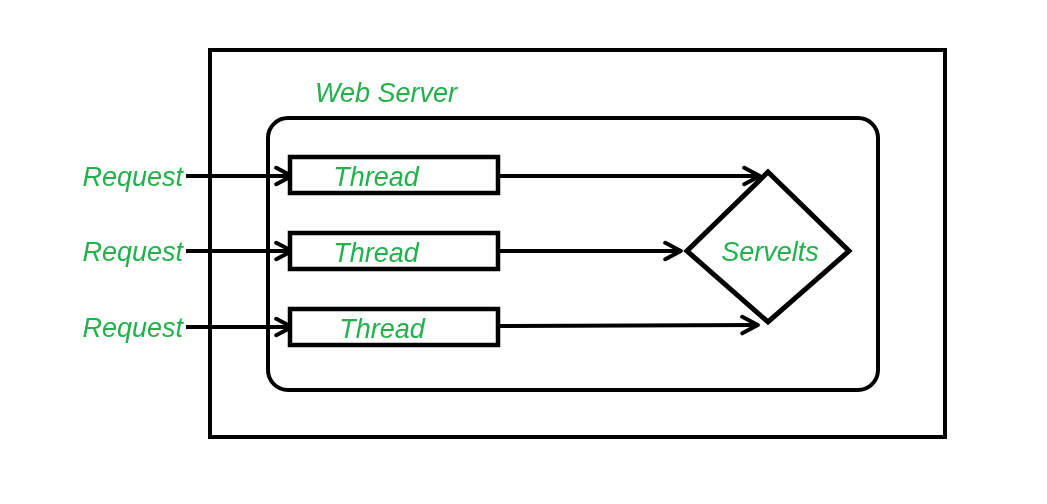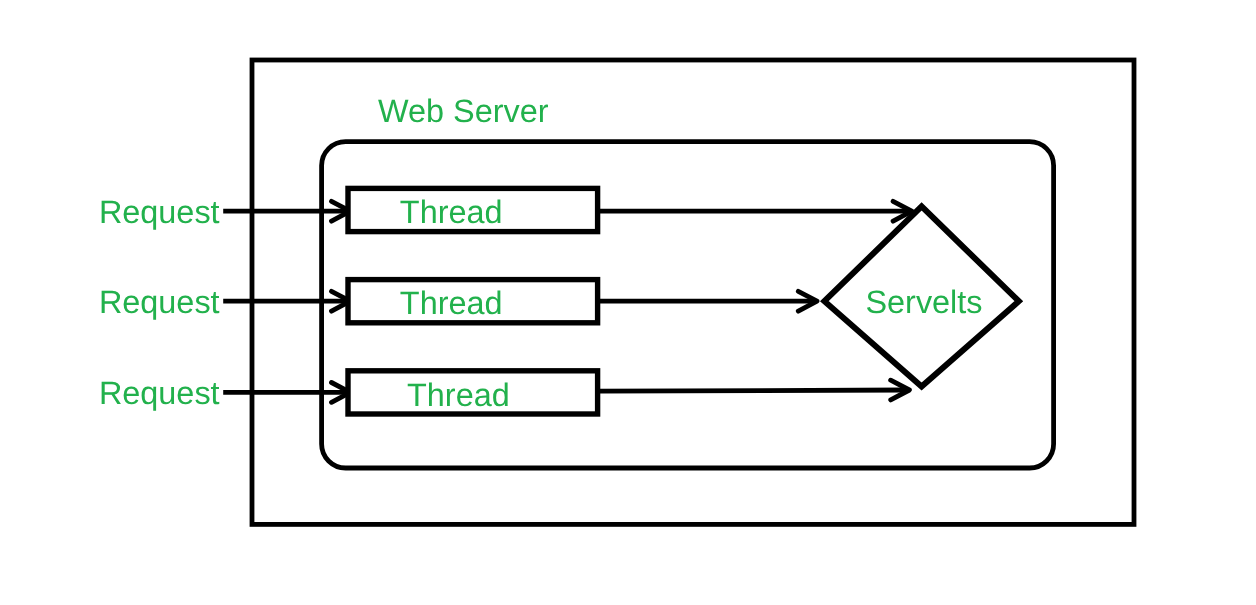--- a/index.html
+++ b/index.html
@@ -7,20 +7,21 @@
     padding: 0;
     background: #ffffff;
     font-family: "Liberation Sans", sans-serif;
   }
   .canvas {
     position: relative;
     width: 1047px;
     height: 504px;
     background: #ffffff;
     overflow: hidden;
+    font-style: italic;
   }
   svg text {
     font-family: "Liberation Sans", "DejaVu Sans", sans-serif;
     font-size: 27px;
   }
 </style>
 </head>
 <body>
 
 <div class="canvas">

